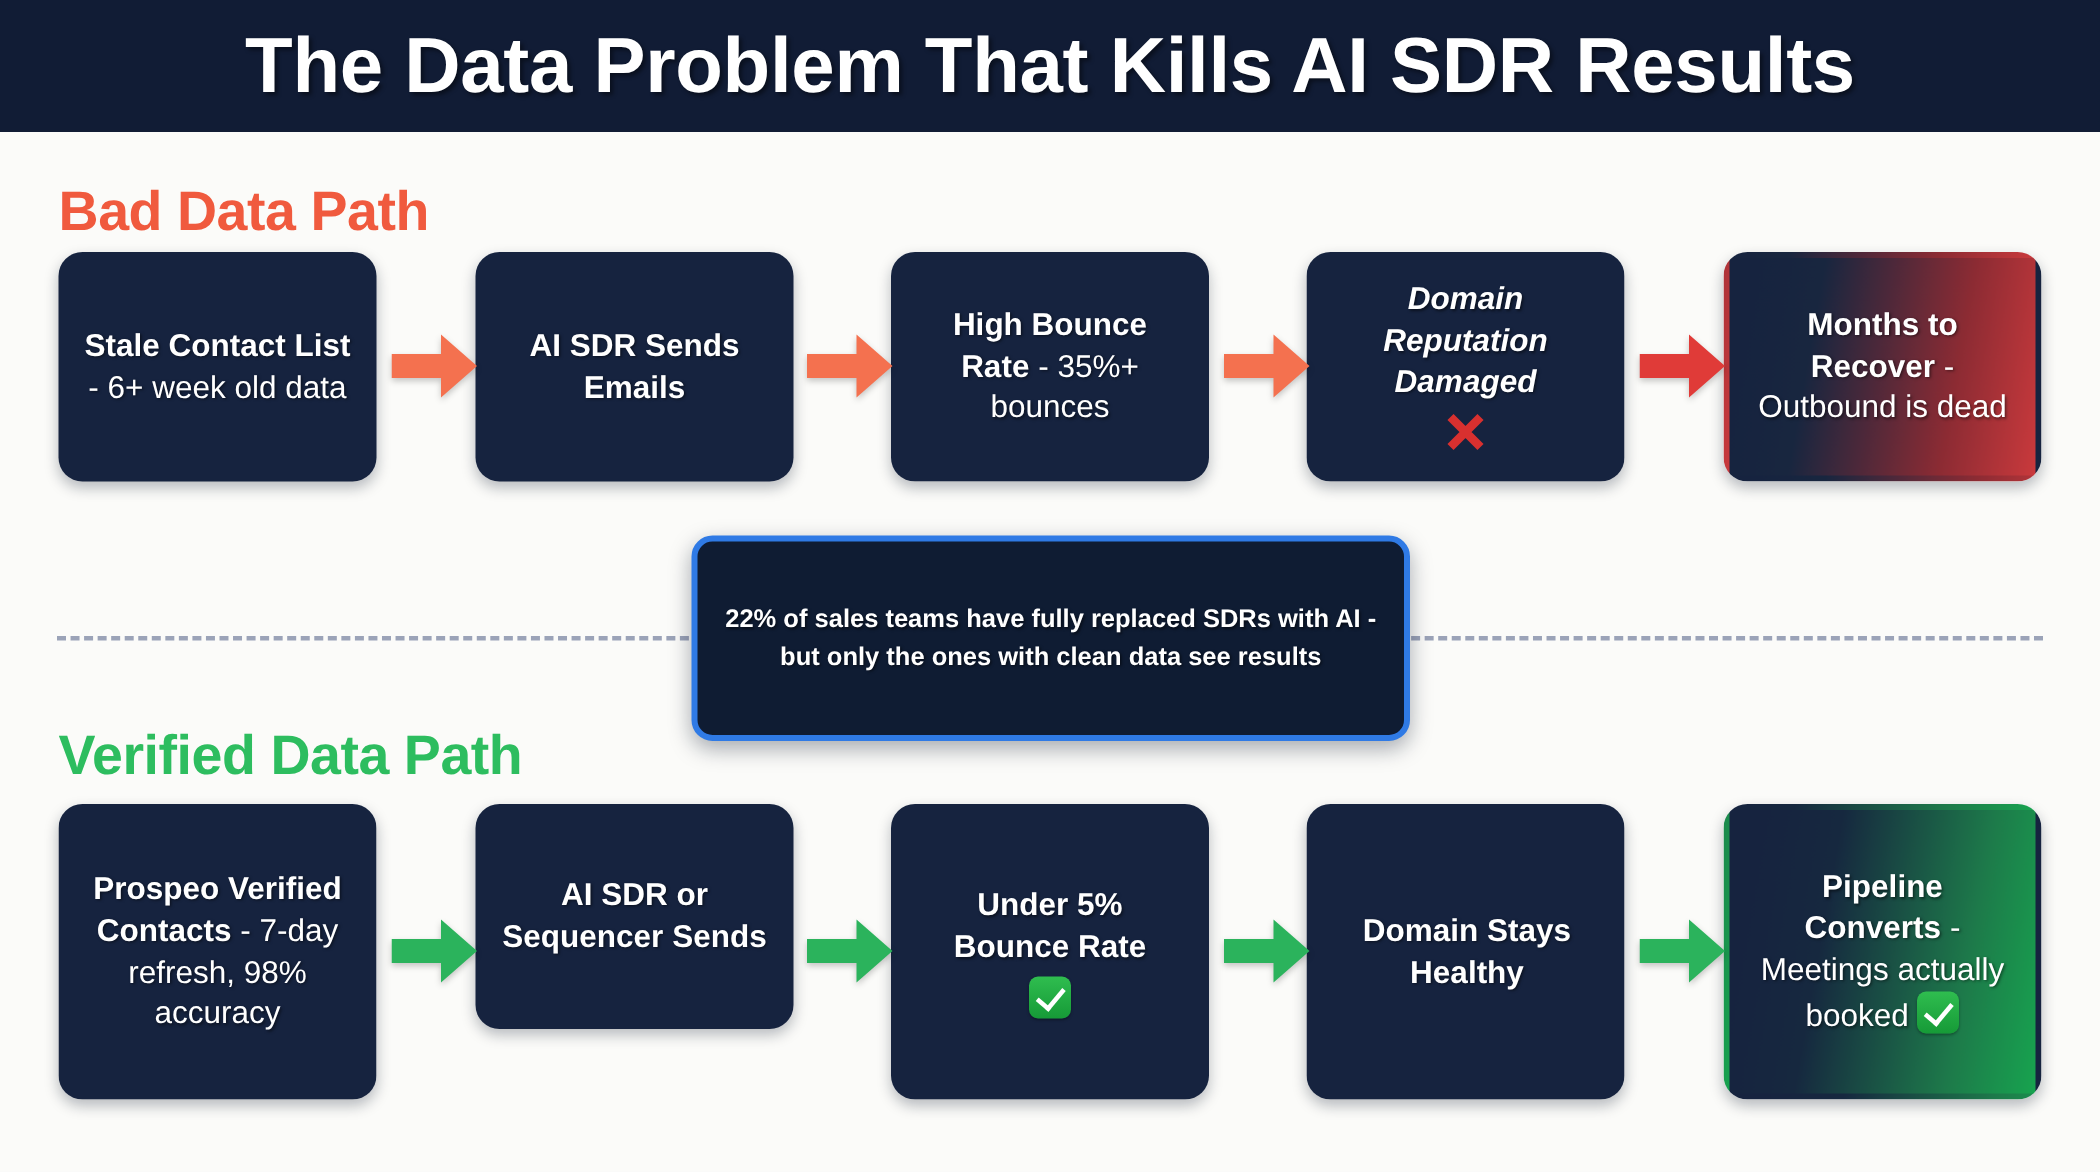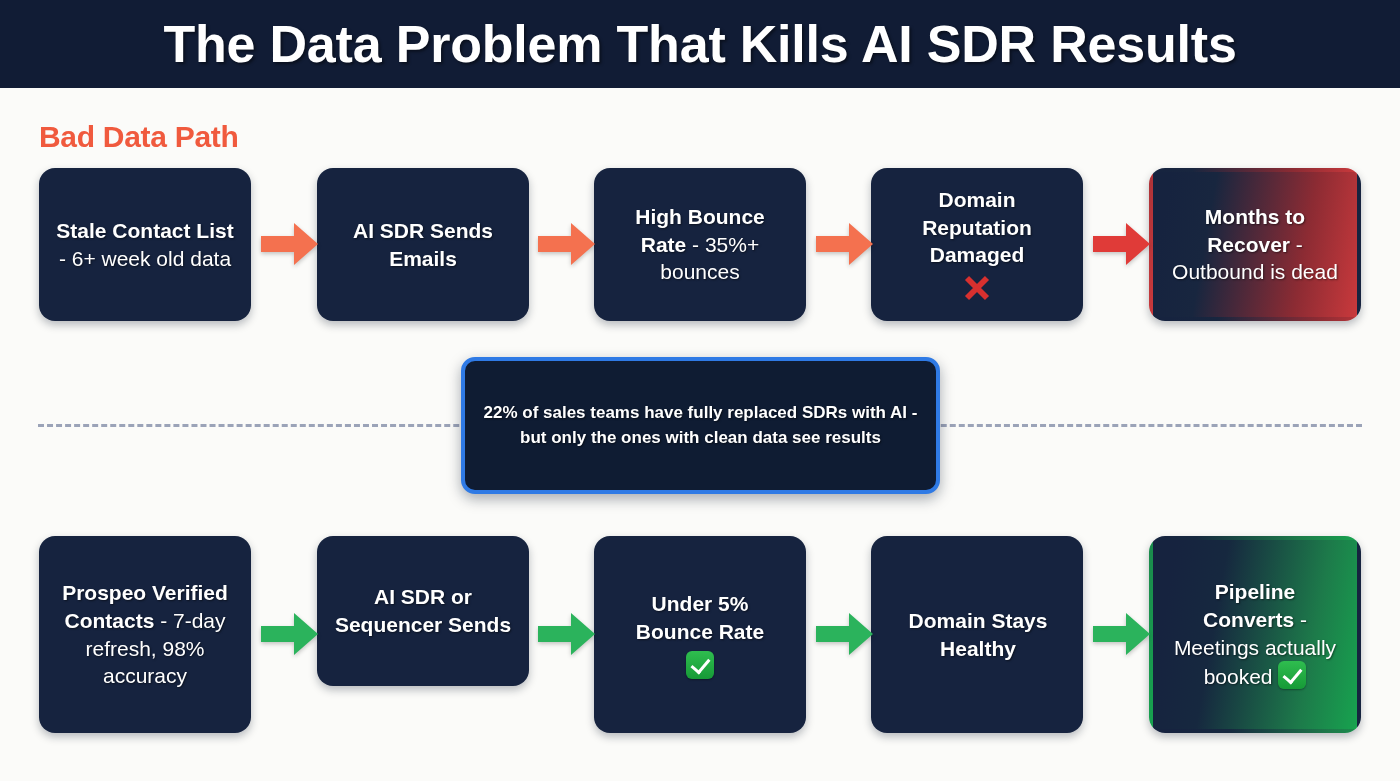--- a/index.html
+++ b/index.html
@@ -22,21 +22,21 @@
     font-size:52px;
     font-weight:700;
     letter-spacing:-0.2px;
     text-shadow:2px 2px 3px rgba(0,0,0,.45);
     white-space:nowrap;
   }
 
   
   .section-label{
     position:absolute;
-    font-size:30px;
+    font-size:37px;
     font-weight:700;
     letter-spacing:-0.3px;
     white-space:nowrap;
   }
   #bad-label { left:39px; top:120px; color:#f05a3e; }
   #good-label{ left:39px; top:483px; color:#2dbd5f; }
 
   
   .divider{
     position:absolute;
@@ -68,21 +68,21 @@
   .b-red   { border-color:#e0413d; }
   .b-blue  { border-color:#2f7ae5; }
   .b-green { border-color:#2cb35a; }
   .grad-red  { background:linear-gradient(100deg,#16233f 8%,#18263f 28%,#8c2b33 72%,#c9393c 100%); }
   .grad-green{ background:linear-gradient(100deg,#16233f 10%,#16283f 32%,#1d7a4a 75%,#17a34f 100%); }
 
   
   #box-b1{ left:39px;   top:168px; width:212px; height:153px; }
   #box-b2{ left:317px;  top:168px; width:212px; height:153px;text-align:center; }
   #box-b3{ left:594px;  top:168px; width:212px; height:153px; }
-  #box-b4{ left:871px;  top:168px; width:212px; height:153px; }
+  #box-b4{ left:871px;  top:168px; width:212px; height:153px;font-style:italic; }
   #box-b5{ left:1149px; top:168px; width:212px; height:153px; }
 
   
   #box-g1{ left:39px;   top:536px; width:212px; height:197px; }
   #box-g2{ left:317px;  top:536px; width:212px; height:150px; }
   #box-g3{ left:594px;  top:536px; width:212px; height:197px; }
   #box-g4{ left:871px;  top:536px; width:212px; height:197px;padding-left:16px; }
   #box-g5{ left:1149px; top:536px; width:212px; height:197px; }
 
   
@@ -199,20 +199,21 @@
         <path d="M0 16 L33 16 L33 3 L57 24 L33 45 L33 32 L0 32 Z" fill="#e03b38"></path>
       </svg>
   </div>
 
   <div class="divider"></div>
 
   <div id="callout">
     <div class="txt">22% of sales teams have fully replaced SDRs with AI - but only the ones with clean data see results</div>
   </div>
 
+  <div class="section-label" id="good-label">Verified Data Path</div>
 
   <div class="box bordered b-blue" id="box-g1">
     <div class="txt">
       <b>Prospeo Verified Contacts</b><span> - 7-day refresh, 98% accuracy</span>
     </div>
   </div>
 
   <div class="box" id="box-g2">
     <div class="txt">
       <b>AI SDR or Sequencer Sends</b><span></span>

